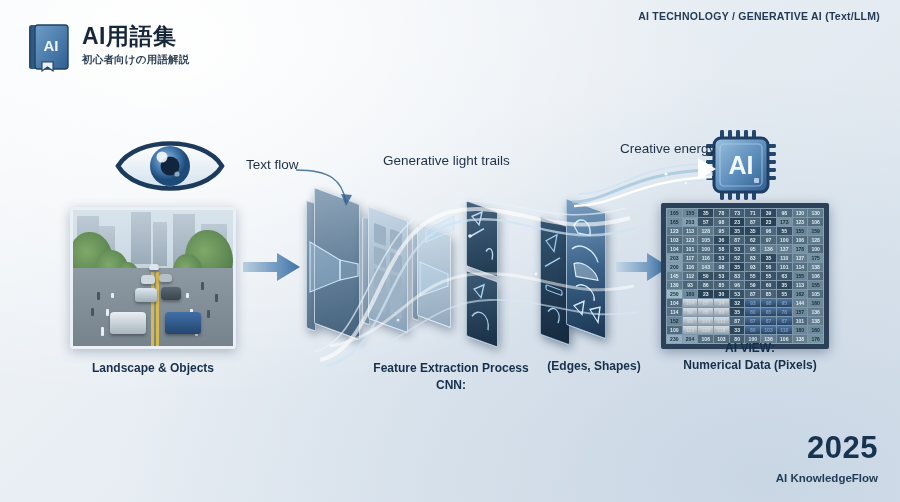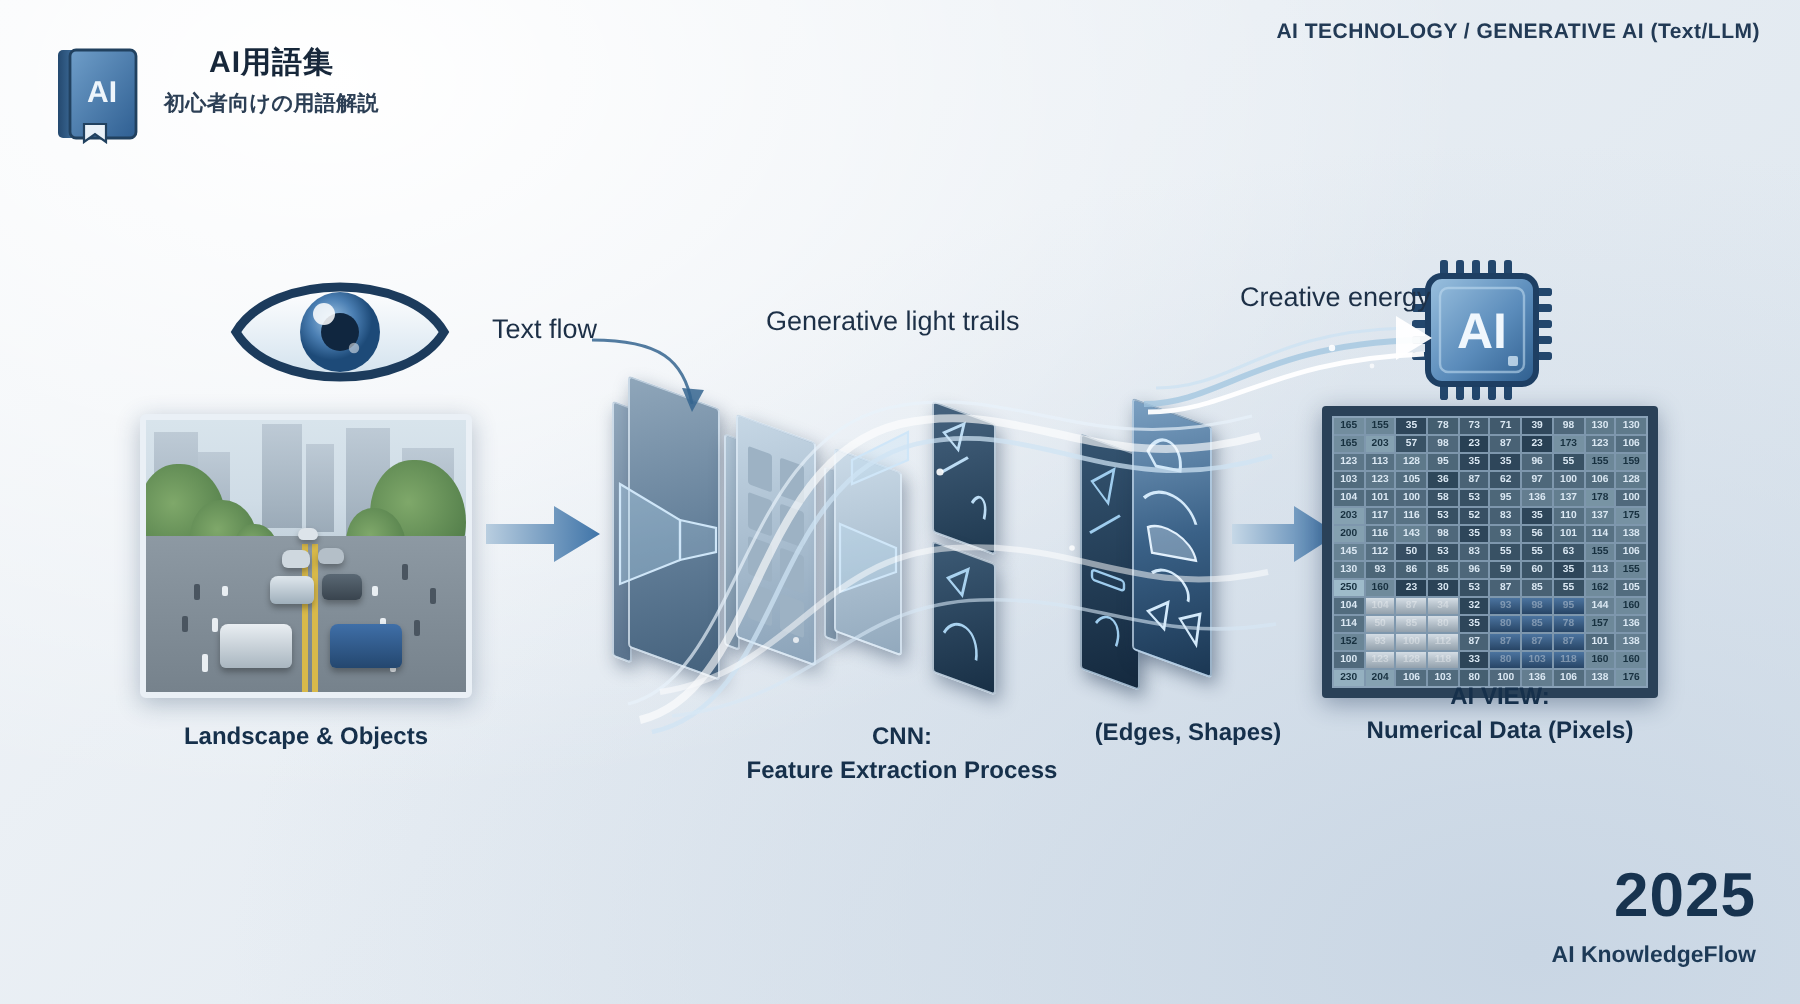--- a/index.html
+++ b/index.html
@@ -15,21 +15,21 @@
   }
 
   
   .hdr-right{
     position:absolute; top:10px; right:20px;
     font-size:10.5px; font-weight:700; letter-spacing:.25px; color:#223a55;
   }
   .brand{ position:absolute; left:26px; top:20px; display:flex; align-items:flex-start; gap:10px;}
   .book{ width:46px; height:50px; position:relative; flex:none; margin-top:2px;}
   .brand-txt{ padding-top:4px;}
-  .brand-title{ font-size:15px; font-weight:800; letter-spacing:.5px; color:#17273a; line-height:1.05;text-align:center;}
+  .brand-title{ font-size:23px; font-weight:800; letter-spacing:.5px; color:#17273a; line-height:1.05;}
   .brand-sub{ font-size:10.5px; font-weight:700; color:#2c3f55; margin-top:5px; letter-spacing:.2px;}
 
   .title{ position:absolute; left:286px; top:32px; line-height:1.30;}
   .title div{ font-size:27px; font-weight:800; color:#13273d; letter-spacing:.4px; white-space:nowrap;}
 
   
   .flab{ position:absolute; font-size:13.5px; color:#1d3047; font-weight:400; white-space:nowrap;}
   #lab-text{ left:246px; top:157px;}
   #lab-gen { left:383px; top:153px;}
   #lab-cre { left:586px; top:141px;margin-left:34px;}
@@ -502,22 +502,22 @@
       <div class="cell" style="background: rgb(83, 109, 127); color: rgb(219, 232, 243);">106</div>
       <div class="cell" style="background: rgb(100, 126, 144); color: rgb(219, 232, 243);">138</div>
       <div class="cell" style="background: rgb(119, 147, 163); color: rgb(23, 48, 63);">176</div>
     </div>
 </div>
 
 <div class="cap" id="cap-human">
   <div>Landscape &amp; Objects</div>
 </div>
 <div class="cap" id="cap-cnn">
+  <div>Feature Extraction Process</div>
   <div>CNN:</div>
-  <div>Feature Extraction Process</div>
 </div>
 <div class="cap" id="cap-fmap">
   <div>(Edges, Shapes)</div>
 </div>
 <div class="cap" id="cap-ai">
   <div>AI VIEW:</div>
   <div>Numerical Data (Pixels)</div>
 </div>
 
 <div class="year">2025</div>

